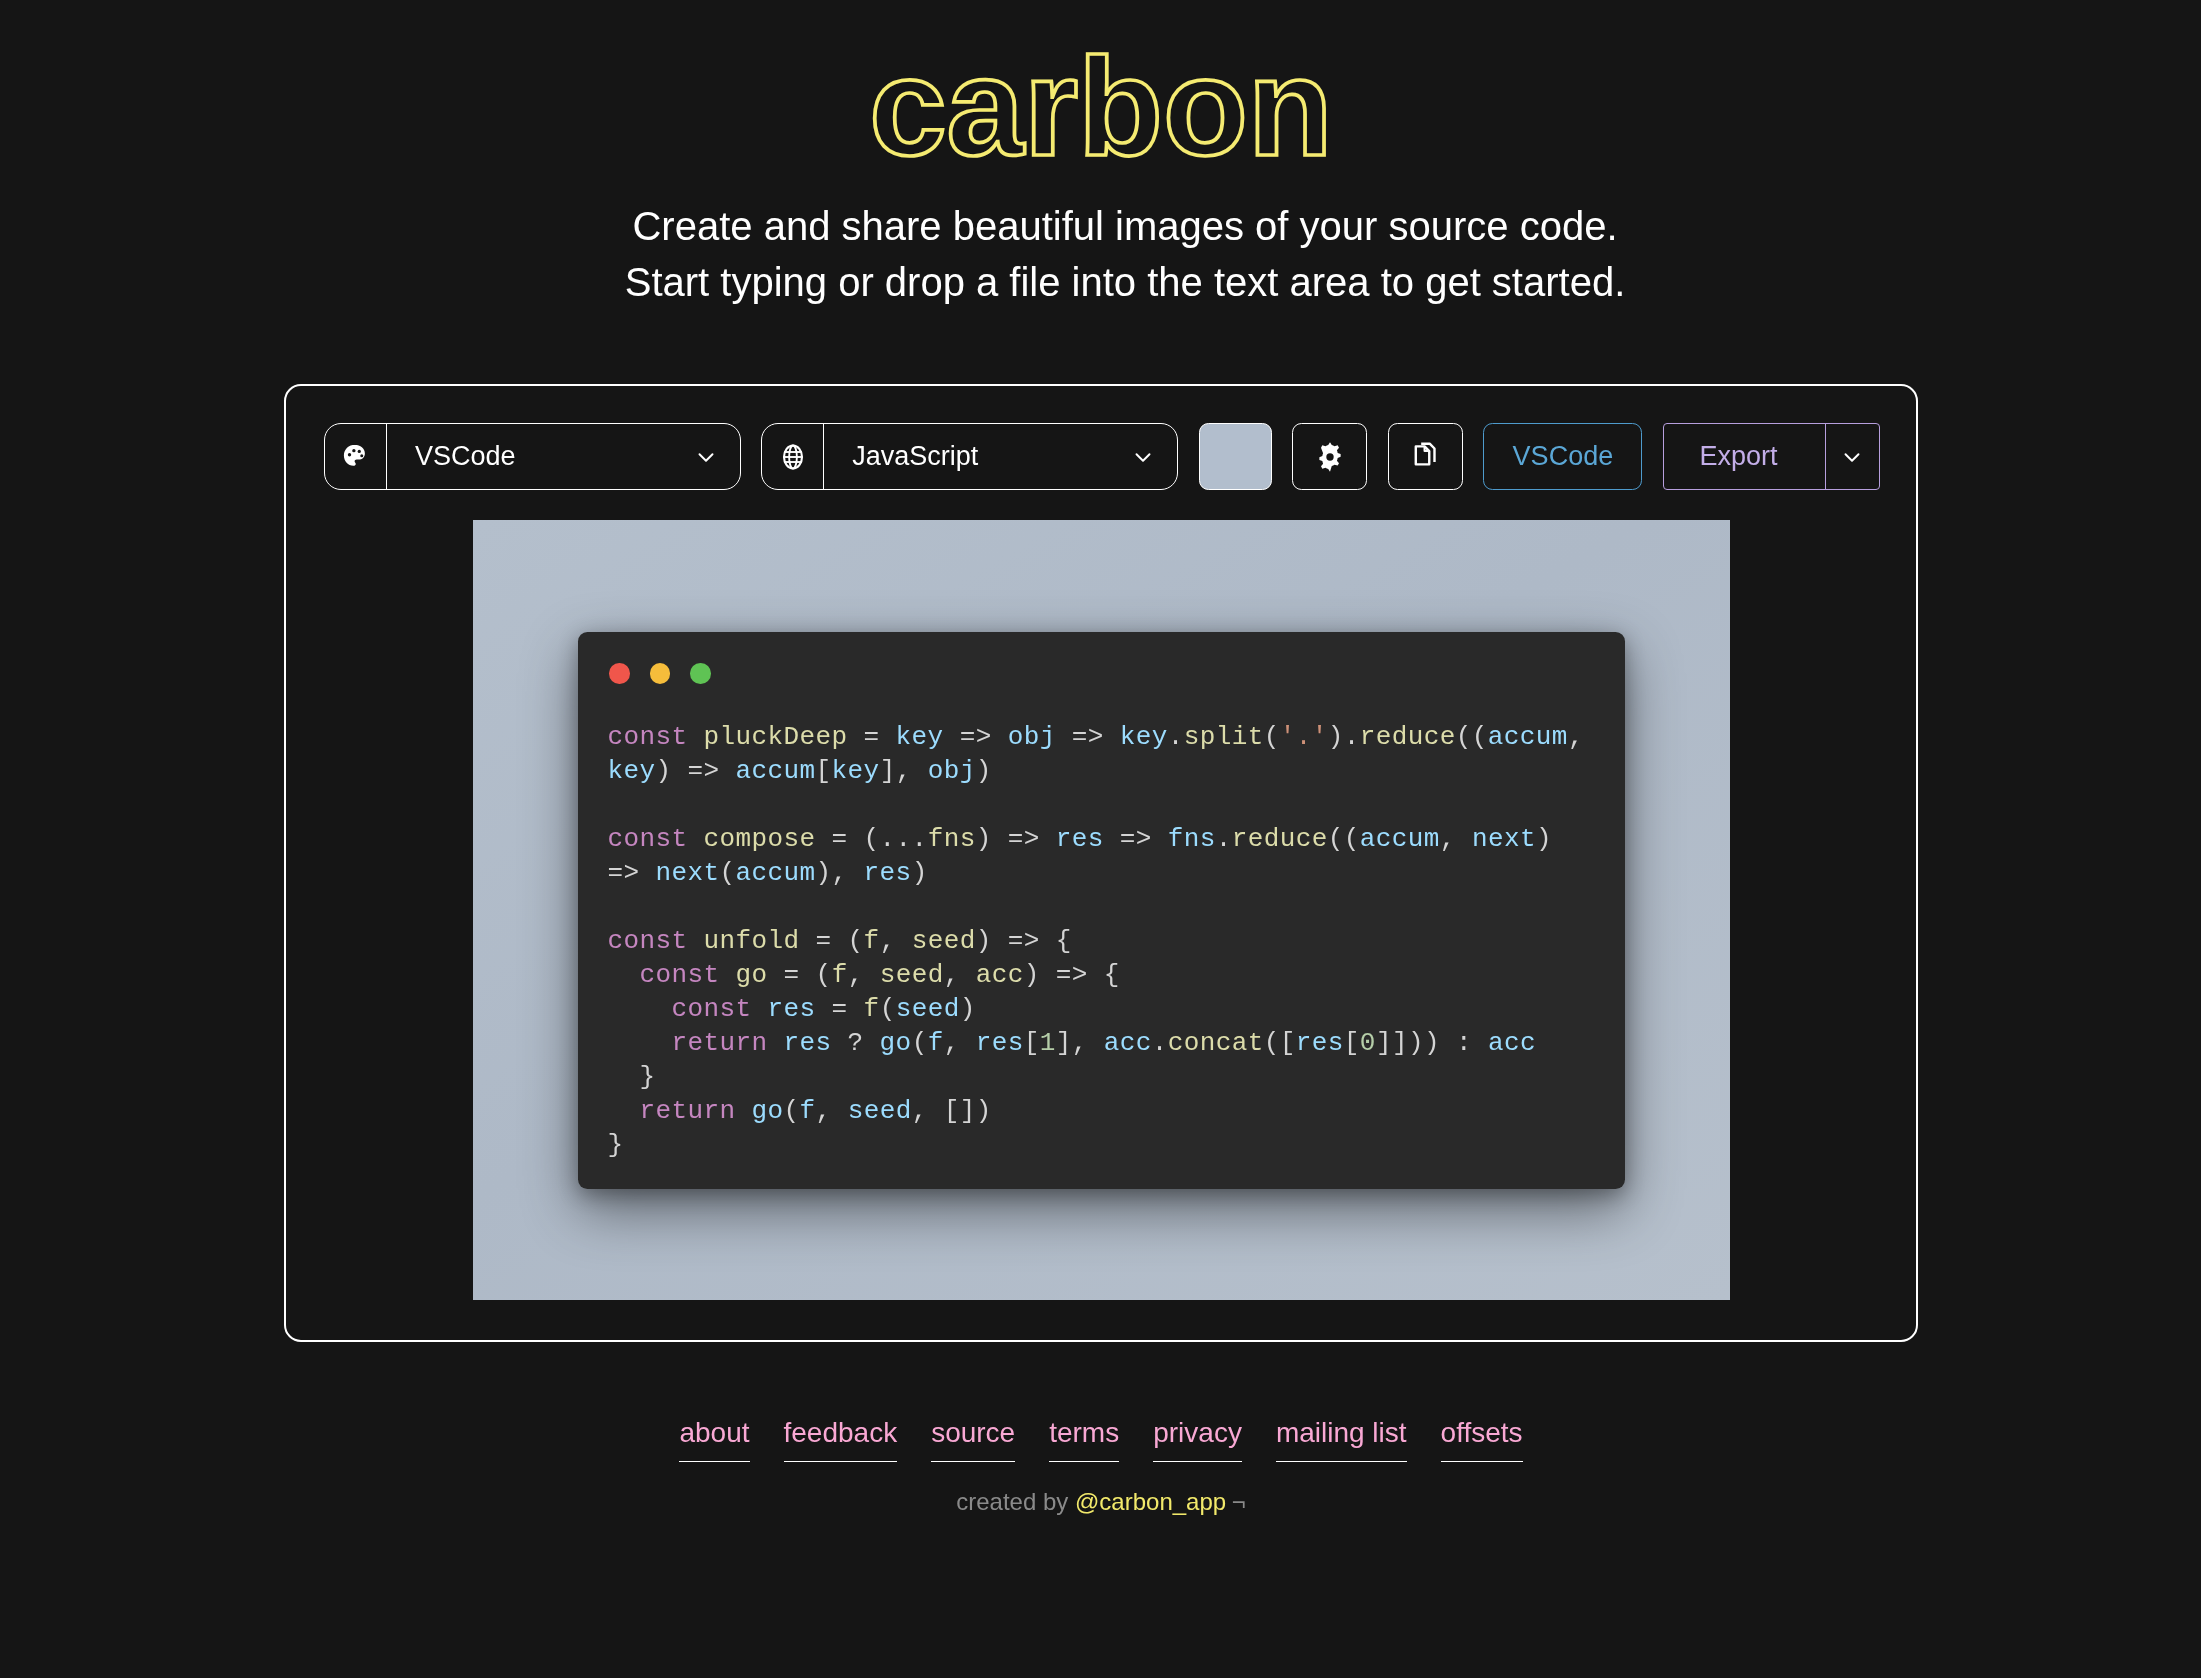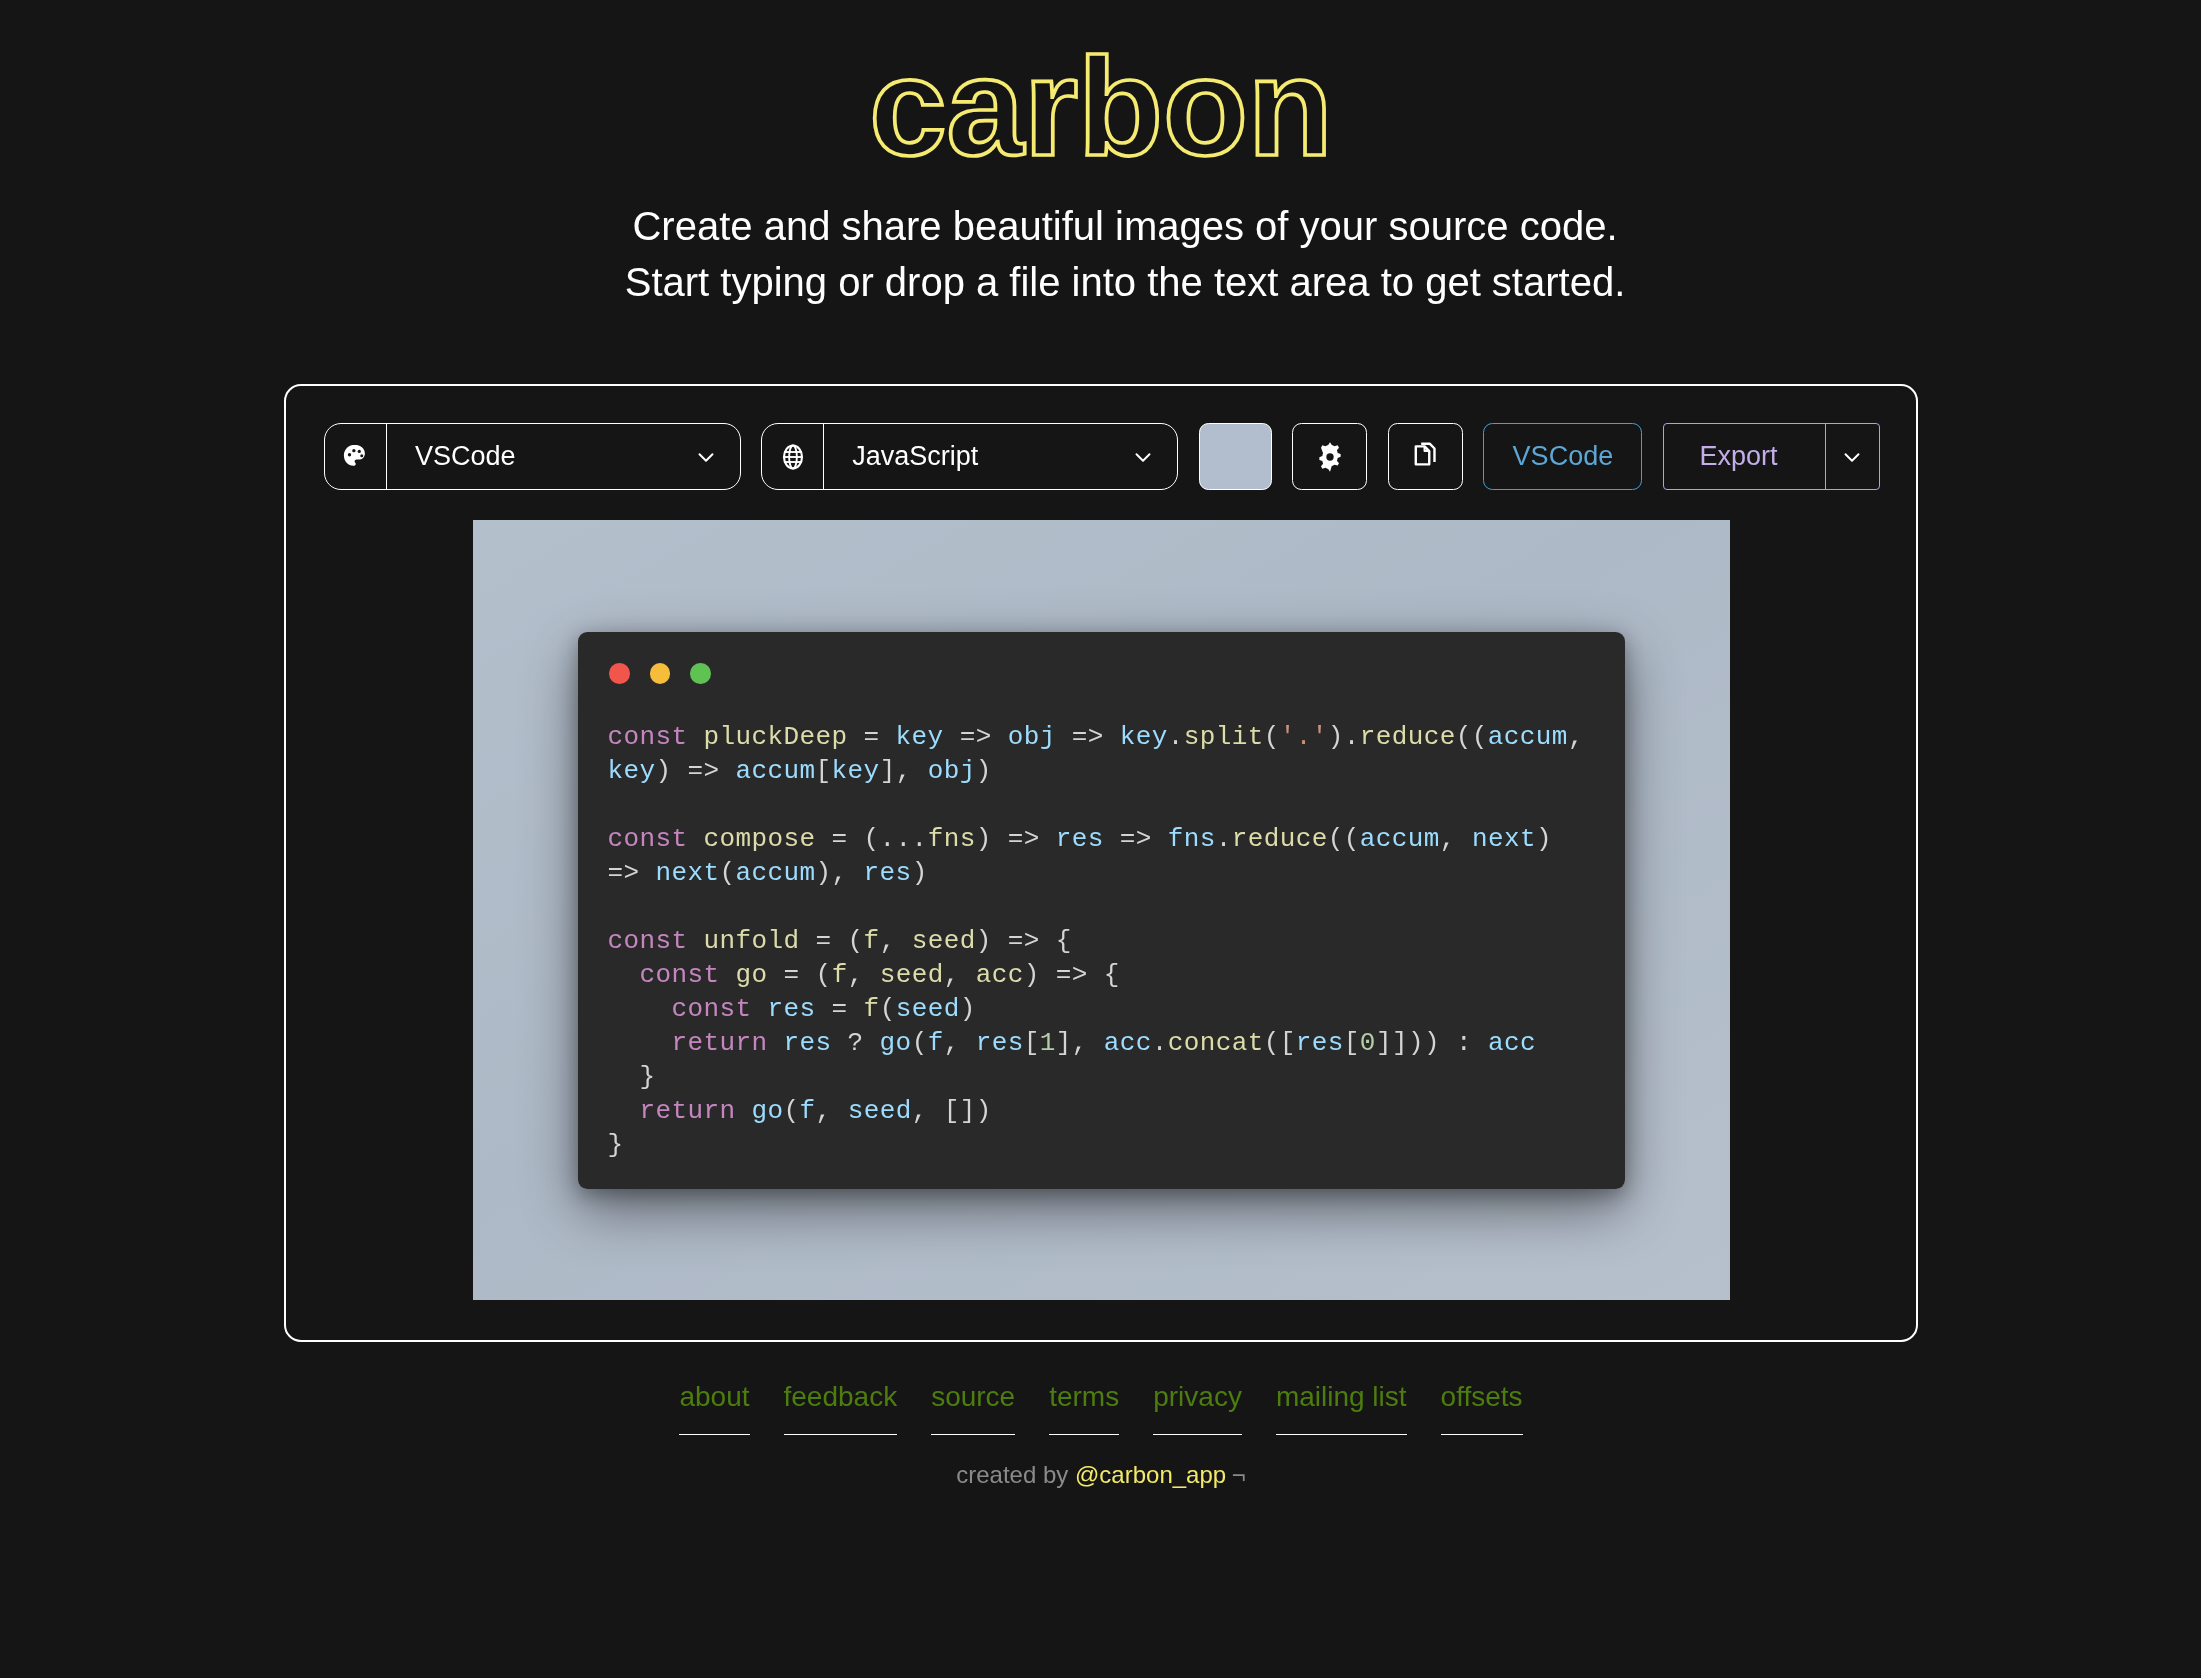--- a/index.html
+++ b/index.html
@@ -233,26 +233,27 @@
     display: flex;
     flex-direction: column;
     align-items: center;
   }
   .flinks {
     display: flex;
     gap: 34px;
     align-items: baseline;
   }
   .flinks a {
-    color: #4d7c0f;
+    color: #f9a8d4;
     font-size: 28px;
     text-decoration: none;
     border-bottom: 1.9px solid #ffffff;
-    padding-bottom: 21px;
+    padding-bottom: 12px;
     cursor: pointer;
+    margin-top: 36px;
   }
   .credit {
     margin-top: 26px;
     font-size: 24px;
     color: #8A8A8A;
   }
   .credit .handle { color: #F2E96B; }
   .credit .arrow { color: #8A8A8A; margin-left: 5.6px; }
 
   svg { display: block; }

